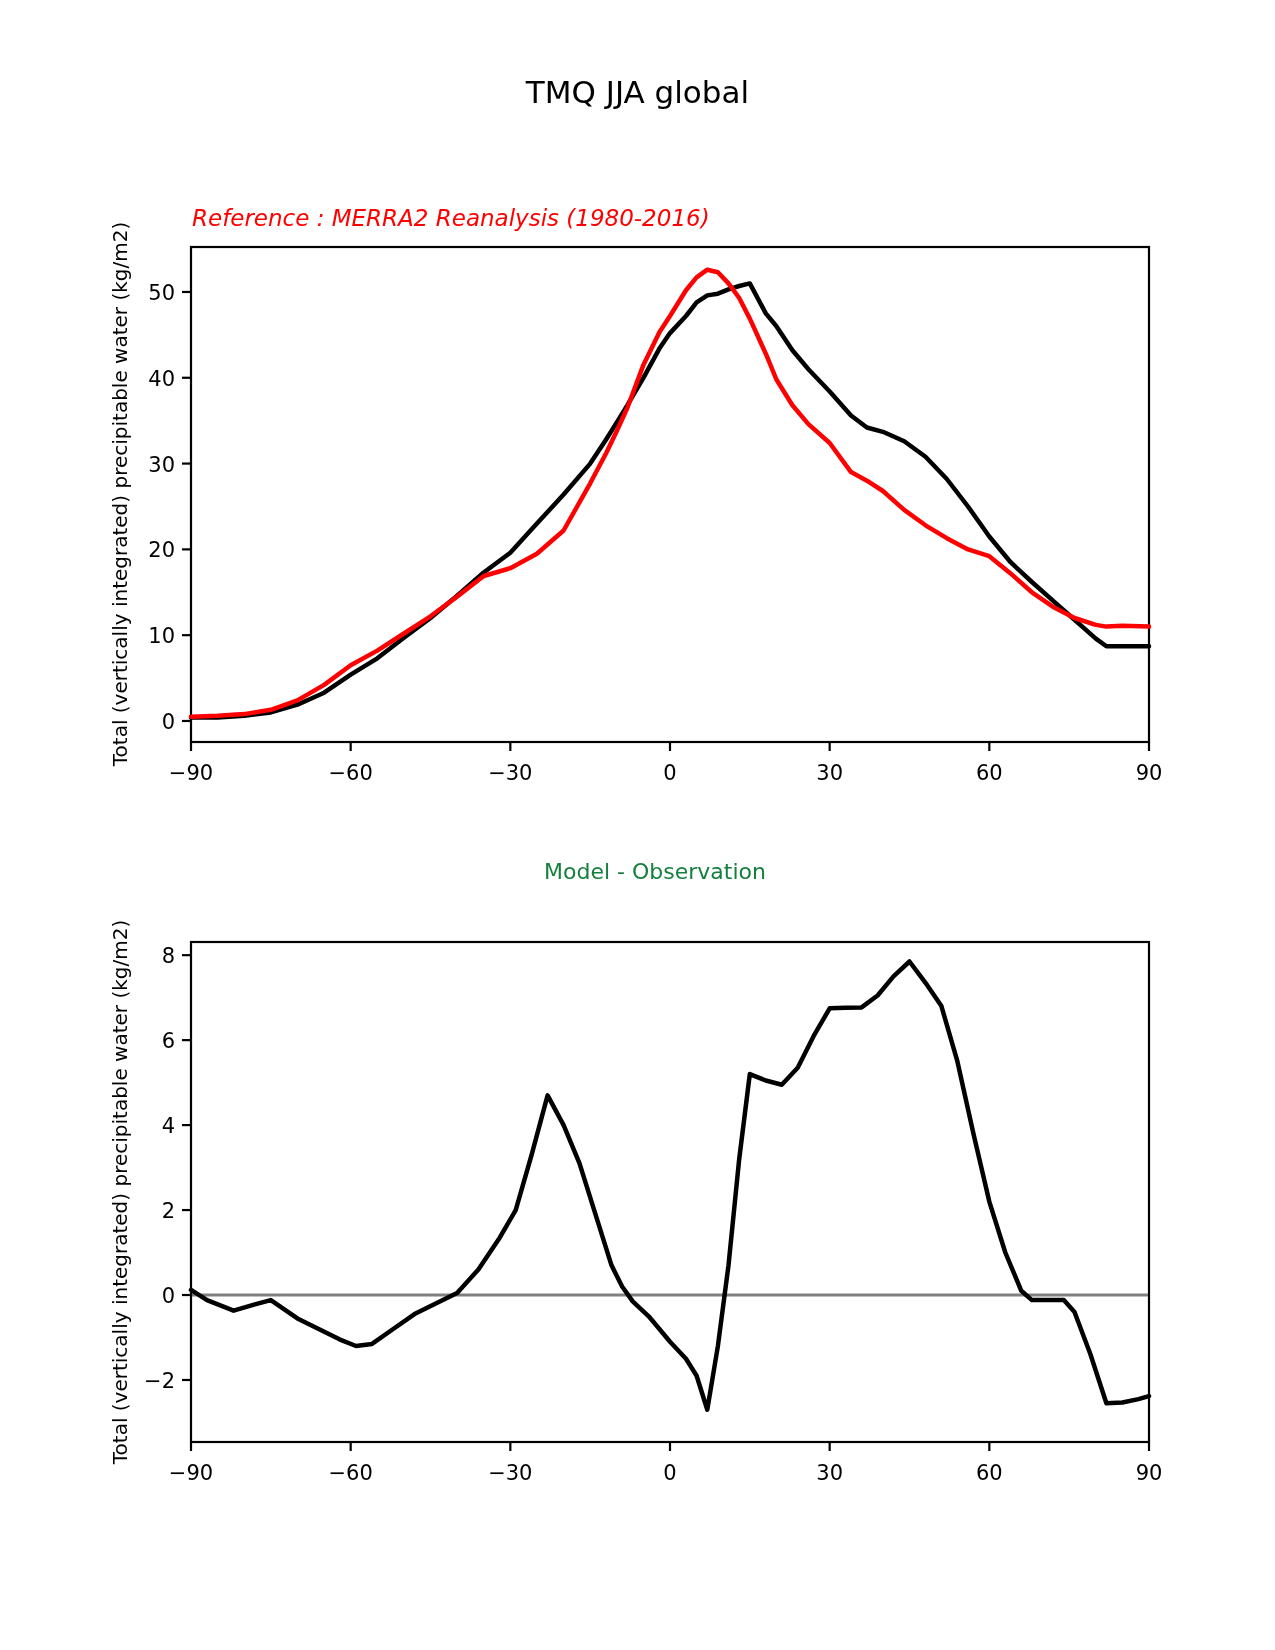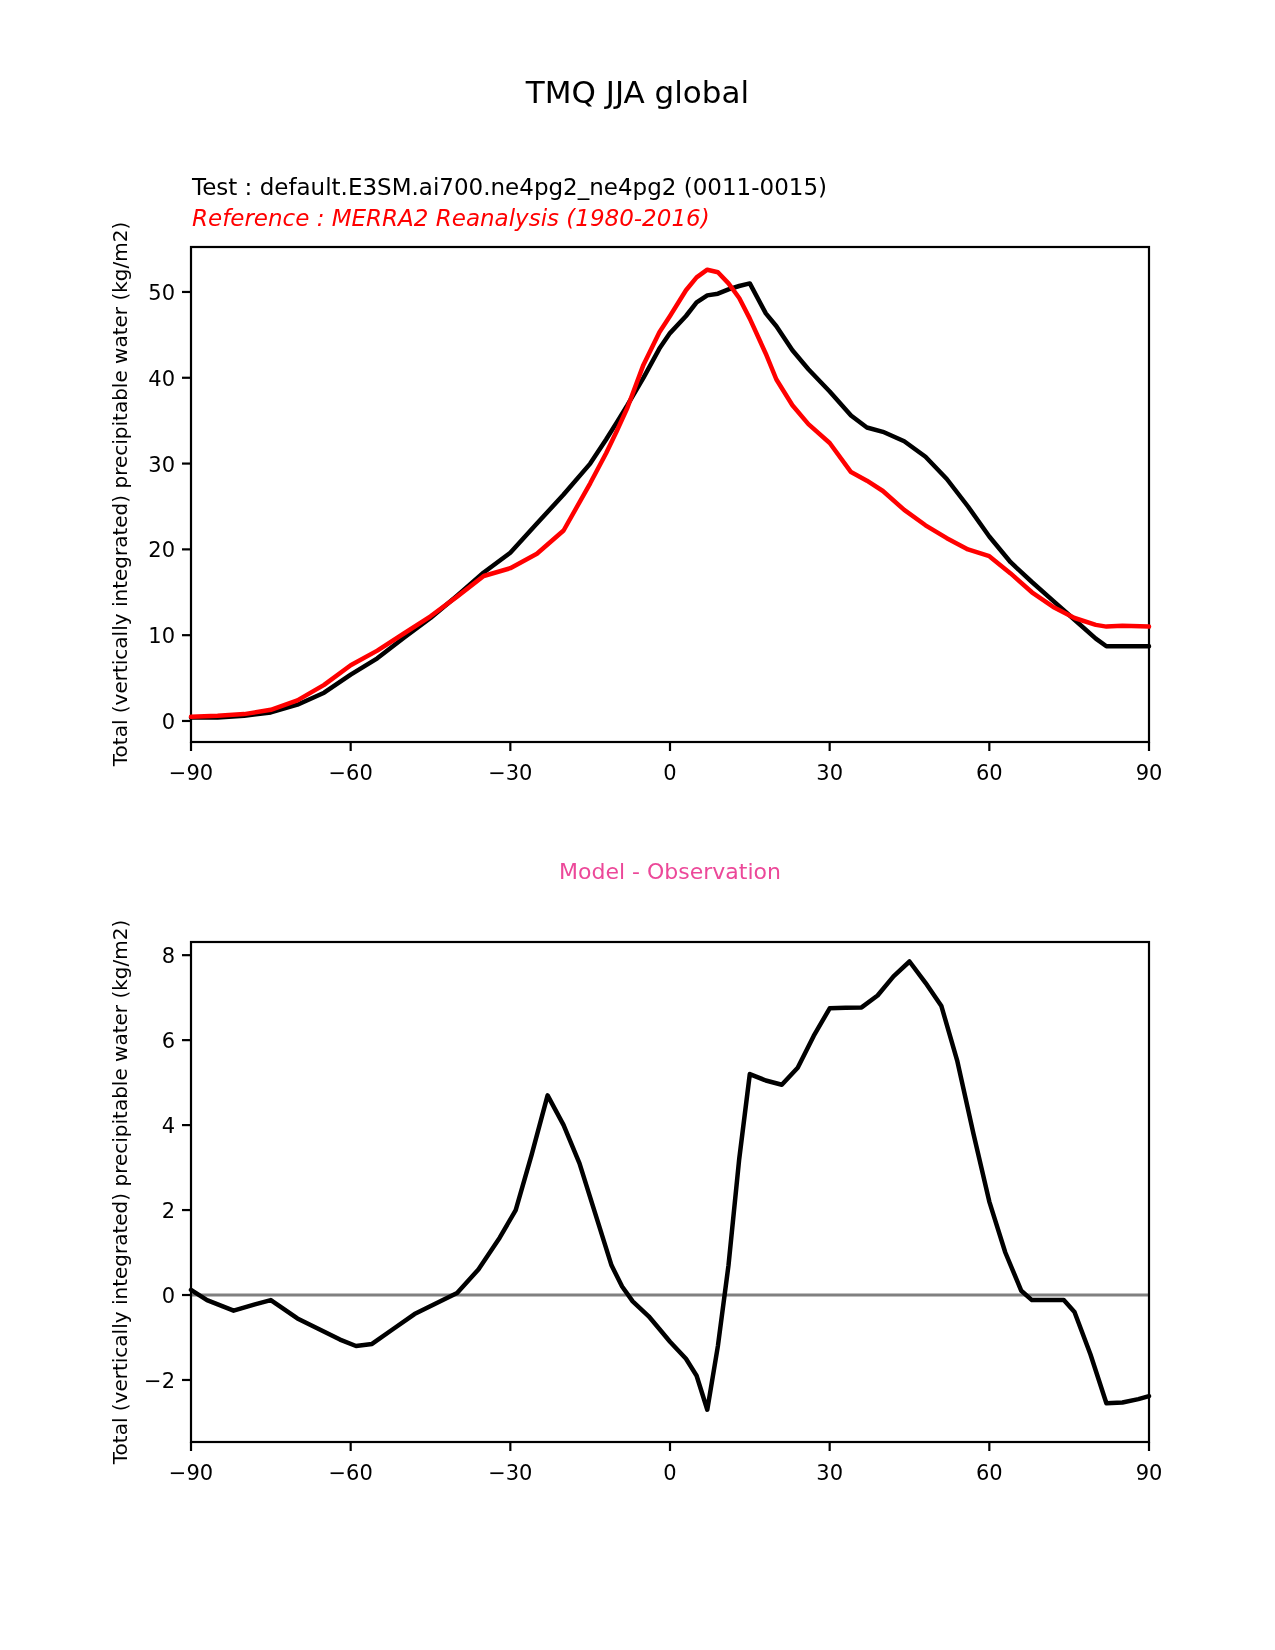--- a/index.html
+++ b/index.html
@@ -7,33 +7,32 @@
         font-family:"DejaVu Sans", sans-serif;}
   .chart-title{position:absolute;left:0;top:74px;width:1275px;text-align:center;
         font-size:31px;color:#000;}
   .sub{position:absolute;left:192px;font-size:23px;white-space:nowrap;}
   .sub-test{top:174px;color:#000;}
   .sub-ref{top:205px;color:#ff0000;font-style:italic;}
   .ylabel{position:absolute;width:620px;height:26px;text-align:center;
         font-size:20px;color:#000;transform:rotate(-90deg);white-space:nowrap;}
   .ylabel-top{left:-189px;top:481px;}
   .ylabel-bottom{left:-189px;top:1179px;}
-  .plot2-title{position:absolute;left:191px;top:859px;width:958px;text-align:center;
-        font-size:22px;color:#ec4899;}
+  .plot2-title{position:absolute;left:176px;top:859px;width:958px;text-align:center;
+        font-size:22px;color:#15803d;}
   svg{position:absolute;left:0;top:0;}
   svg text{font-family:"DejaVu Sans", sans-serif;font-size:21px;fill:#000;}
 </style>
 </head>
 <body>
 
 <div class="page">
 
   <div class="chart-title">TMQ JJA global</div>
 
-  <div class="sub sub-test">Test : default.E3SM.ai700.ne4pg2_ne4pg2 (0011-0015)</div>
   <div class="sub sub-ref">Reference : MERRA2 Reanalysis (1980-2016)</div>
 
   <div class="ylabel ylabel-top">Total (vertically integrated) precipitable water (kg/m2)</div>
   <div class="plot2-title">Model - Observation</div>
   <div class="ylabel ylabel-bottom">Total (vertically integrated) precipitable water (kg/m2)</div>
 
   <svg id="chart-svg" width="1275" height="1650" viewBox="0 0 1275 1650">
     <g id="top-plot">
         <rect x="191" y="247" width="958" height="495" fill="none" stroke="#000000" stroke-width="2.2"></rect>
         <line x1="191" x2="191" y1="742" y2="751" stroke="#000000" stroke-width="2.2"></line>

